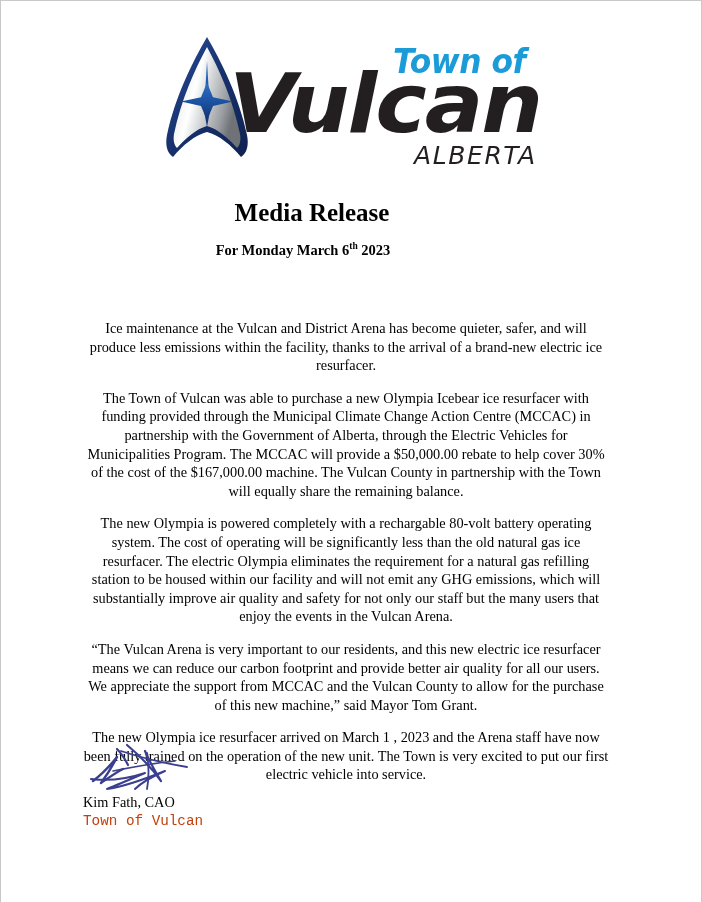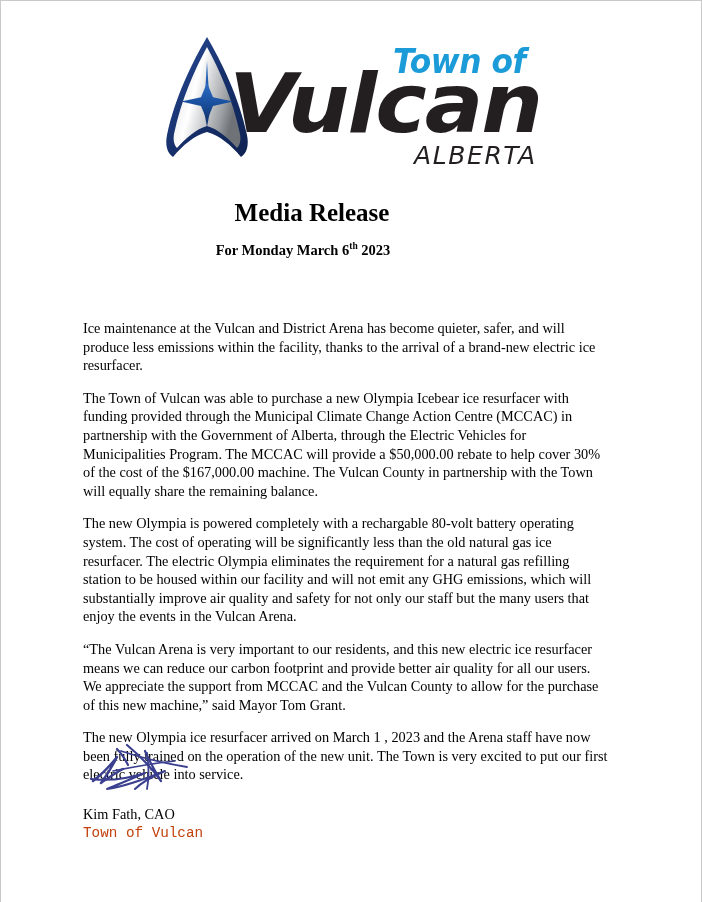--- a/index.html
+++ b/index.html
@@ -116,21 +116,21 @@
   
   .body-copy {
     position: absolute;
     left: 82px;
     top: 318px;
     width: 526px;
     font-family: "Liberation Serif", serif;
     font-size: 14.3px;
     line-height: 18.6px;
     color: #000000;
-    text-align: left;
+    text-align: center;
   }
   .body-copy p {
     margin: 0 0 14px 0;
   }
 
   
   .signature-block {
     position: absolute;
     left: 82px;
     top: 736px;
@@ -139,21 +139,21 @@
   .signature-mark {
     width: 150px;
     height: 56px;
     display: block;
   }
   .signature-name {
     font-family: "Liberation Serif", serif;
     font-size: 14.3px;
     line-height: 18.6px;
     color: #000000;
-    margin-top: 12px;
+    margin-top: 0;
   }
   .signature-org {
     font-family: Liberation Mono, monospace;
     font-size: 14.3px;
     line-height: 18.6px;
     color: #c2410c;
   }
 </style>
 </head>
 <body>

